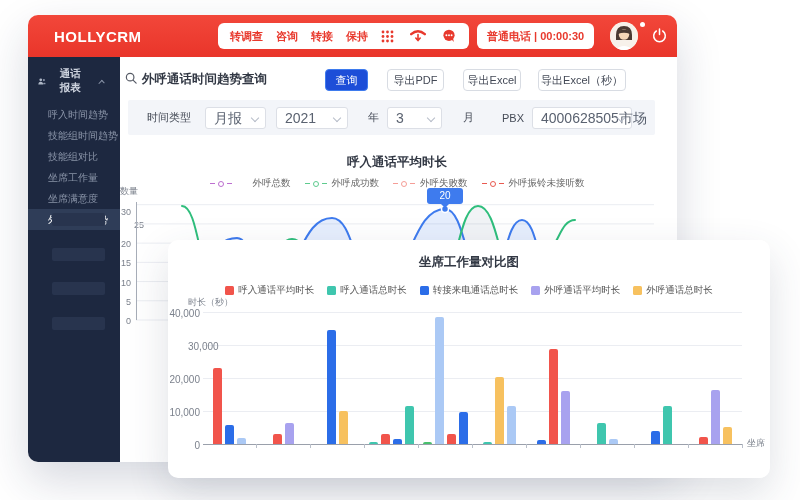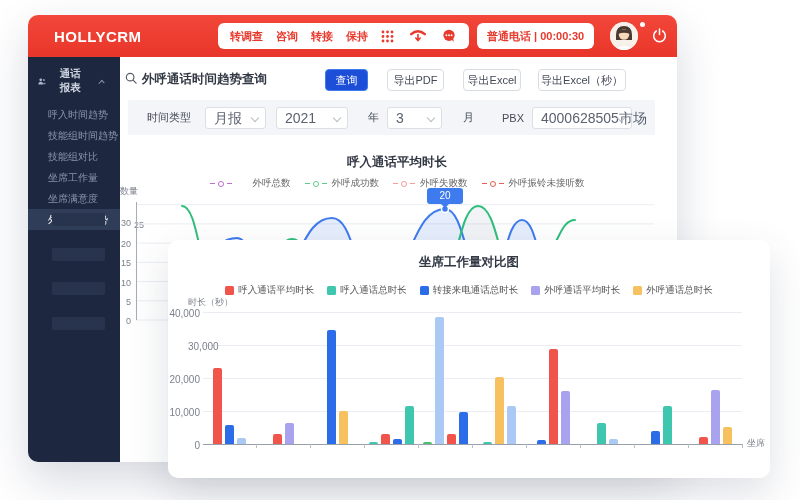--- a/index.html
+++ b/index.html
@@ -225,21 +225,21 @@
         </div>
       </div>
     <div class="lc-ylab">数量</div>
     <div id="lineTicks">
         <div class="lc-tick" style="top: 259px;">0</div>
         <div class="lc-tick" style="top: 239.783px;">5</div>
         <div class="lc-tick" style="top: 220.567px;">10</div>
         <div class="lc-tick" style="top: 201.35px;">15</div>
         <div class="lc-tick" style="top: 182.133px;">20</div>
         <div class="lc-tick" style="top: 162.917px; margin-left: 13px;">25</div>
-        <div class="lc-tick" style="top: 161px;">30</div>
+        <div class="lc-tick" style="top: 150px;">30</div>
       </div>
     <svg id="lineSvg" width="526" height="127" viewBox="0 0 526 127">
         <line x1="2" y1="122" x2="520" y2="122" stroke="#ebedf2" stroke-width="1"></line>
         <line x1="2" y1="102.78333333333333" x2="520" y2="102.78333333333333" stroke="#ebedf2" stroke-width="1"></line>
         <line x1="2" y1="83.56666666666666" x2="520" y2="83.56666666666666" stroke="#ebedf2" stroke-width="1"></line>
         <line x1="2" y1="64.35" x2="520" y2="64.35" stroke="#ebedf2" stroke-width="1"></line>
         <line x1="2" y1="45.13333333333334" x2="520" y2="45.13333333333334" stroke="#ebedf2" stroke-width="1"></line>
         <line x1="2" y1="25.91666666666667" x2="520" y2="25.91666666666667" stroke="#ebedf2" stroke-width="1"></line>
         <line x1="2" y1="6.700000000000003" x2="520" y2="6.700000000000003" stroke="#ebedf2" stroke-width="1"></line>
         <line x1="2.5" y1="4" x2="2.5" y2="122" stroke="#a7adb8" stroke-width="1"></line>

